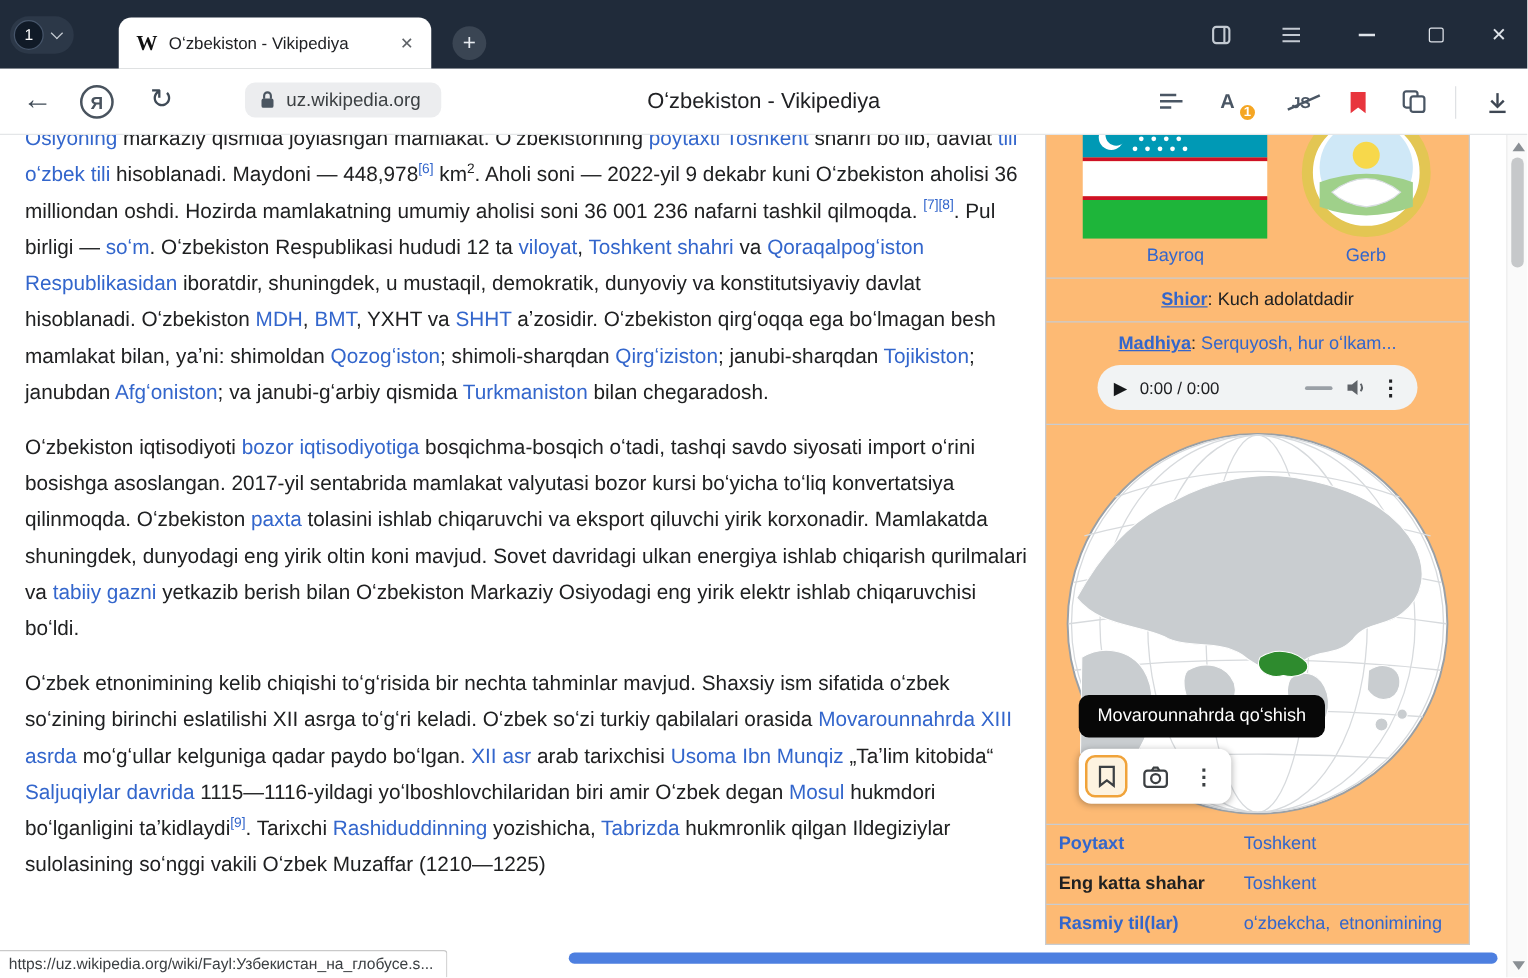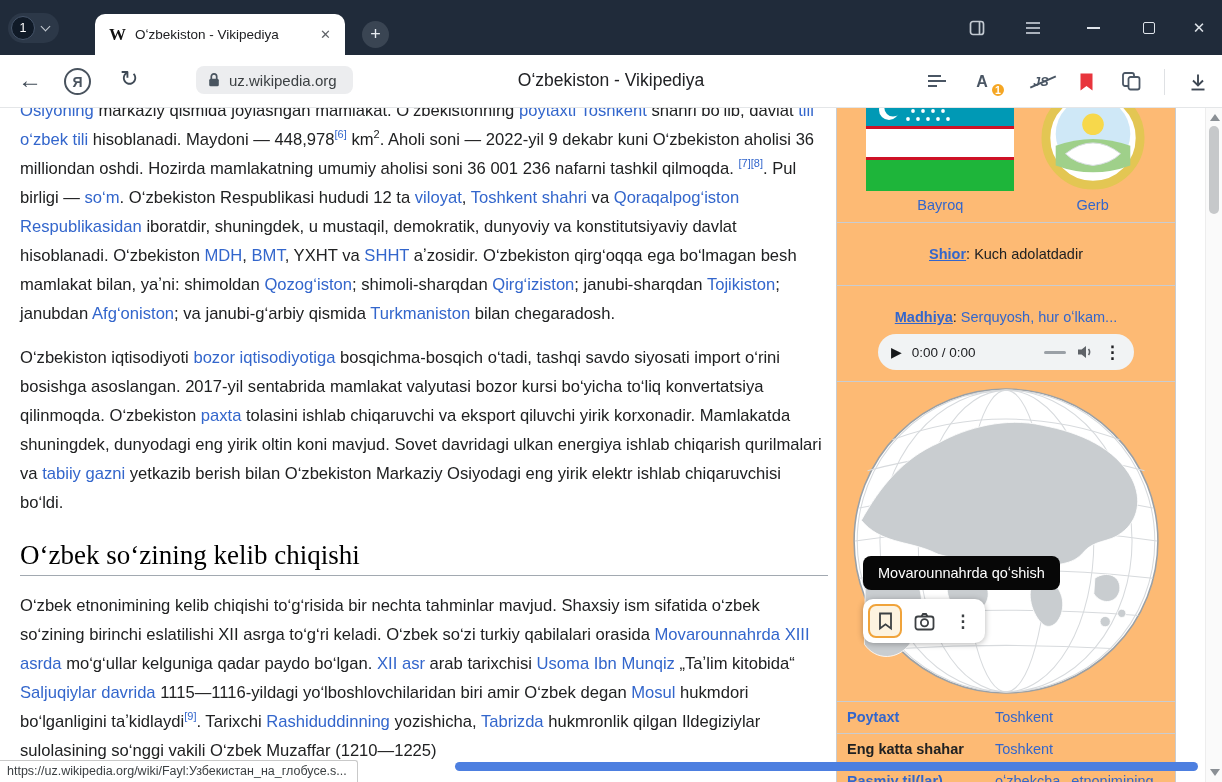--- a/index.html
+++ b/index.html
@@ -40,41 +40,41 @@
   .addr { position:absolute; left:196px; top:11px; height:28px; background:#ecedef; border-radius:8px;
           display:flex; align-items:center; gap:8px; padding:0 16px 0 11px; cursor:pointer; }
   .addr-url { font-size:15px; color:#3c4043; }
   .tb-title { position:absolute; left:50%; top:15px; transform:translateX(-50%); font-size:17.5px; color:#202124; white-space:nowrap; }
   .tb-right { position:absolute; right:12px; top:0; height:53px; display:flex; align-items:center; gap:21px; }
   .tb-right .ticon { position:relative; display:flex; align-items:center; justify-content:center; width:24px; height:24px; cursor:pointer; }
   .translate-glyph { font-size:16px; font-weight:bold; color:#4a5664; }
   .translate-badge { position:absolute; right:-12px; bottom:-4px; width:16px; height:16px; border-radius:50%;
           background:var(--badge-orange,#f5a623); color:#fff; font-size:10.5px; font-weight:bold;
           display:flex; align-items:center; justify-content:center; border:2px solid #fff; }
-  .js-glyph { font-size:12.5px; font-weight:bold; color:#4a5664; font-style:italic; position:relative; }
+  .js-glyph { font-size:12.5px; font-weight:bold; color:#4a5664; position:relative; }
   .js-glyph::after { content:""; position:absolute; left:-4px; top:45%; width:28px; height:1.8px; background:#4a5664; transform:rotate(-24deg); }
   .tb-divider { width:1px; height:26px; background:#dfe1e4; }
 
   
   .content { position:absolute; top:108px; left:0; right:17px; bottom:0; overflow:hidden; background:#fff; }
   .article { position:absolute; left:20px; top:0; width:808px; font-size:16.6px; line-height:29px; color:#202122; }
   .article p { margin:0 0 15px; }
   .article p.first { margin-top:-12px; }
   .wlink { color:var(--link,#3366cc); text-decoration:none; cursor:pointer; }
   sup { font-size:11px; line-height:0; }
   h2.heading { font-family:"Liberation Serif", serif; font-size:27px; font-weight:400; color:#000;
                border-bottom:1px solid #a2a9b1; padding-bottom:5px; margin:24px 0 15px; }
 
   
   .infobox { position:absolute; left:836px; top:-30px; width:340px; background:#fdba74;
              border:1px solid #c8ccd1; font-size:14.5px; color:#202122; }
   .ib-images { display:flex; align-items:flex-end; justify-content:space-evenly; padding:6px 4px 9px; }
   .ib-img-block { display:flex; flex-direction:column; align-items:center; gap:6px; cursor:pointer; }
   .ib-caption { font-size:14.5px; color:var(--link,#3366cc); }
-  .ib-motto, .ib-anthem { border-top:1px solid #c8ccd1; text-align:center; padding:23px 6px; }
+  .ib-motto, .ib-anthem { border-top:1px solid #c8ccd1; text-align:center; padding:9px 6px; }
   .ib-anthem { padding-bottom:10px; }
   .blabel { font-weight:bold; color:var(--link,#3366cc); }
   .audio { width:256px; height:36px; background:#f1f3f4; border-radius:18px; margin:9px auto 1px;
            display:flex; align-items:center; gap:10px; padding:0 13px; }
   .audio-play { font-size:14px; color:#16181a; cursor:pointer; }
   .audio-time { font-size:13.5px; color:#202124; white-space:nowrap; }
   .audio-dash { width:22px; height:3px; background:#9aa0a6; border-radius:2px; margin-left:auto; cursor:pointer; }
   .audio-kebab { font-size:17px; color:#202124; font-weight:bold; cursor:pointer; }
   .ib-map { border-top:1px solid #c8ccd1; padding:4px 0 5px; display:flex; justify-content:center; cursor:pointer; }
   .tooltip { position:absolute; left:26px; top:477px; background:var(--tooltip-bg,#070707); color:#fff;
@@ -197,21 +197,20 @@
       </svg>
     </div>
   </div>
 </div>
 
 <div class="content">
 
   <div class="article">
     <p class="first"><a class="wlink" href="#">Osiyoning</a><span> markaziy qismida joylashgan mamlakat. Oʻzbekistonning </span><a class="wlink" href="#">poytaxti</a><span> </span><a class="wlink" href="#">Toshkent</a><span> shahri boʻlib, davlat </span><a class="wlink" href="#">tili</a><span> </span><a class="wlink" href="#">oʻzbek tili</a><span> hisoblanadi. Maydoni — 448,978</span><sup><a class="wlink" href="#">[6]</a></sup><span> km</span><sup><span>2</span></sup><span>. Aholi soni — 2022-yil 9 dekabr kuni Oʻzbekiston aholisi 36 milliondan oshdi. Hozirda mamlakatning umumiy aholisi soni 36 001 236 nafarni tashkil qilmoqda. </span><sup><a class="wlink" href="#">[7]</a></sup><sup><a class="wlink" href="#">[8]</a></sup><span>. Pul birligi — </span><a class="wlink" href="#">soʻm</a><span>. Oʻzbekiston Respublikasi hududi 12 ta </span><a class="wlink" href="#">viloyat</a><span>, </span><a class="wlink" href="#">Toshkent shahri</a><span> va </span><a class="wlink" href="#">Qoraqalpogʻiston Respublikasidan</a><span> iboratdir, shuningdek, u mustaqil, demokratik, dunyoviy va konstitutsiyaviy davlat hisoblanadi. Oʻzbekiston </span><a class="wlink" href="#">MDH</a><span>, </span><a class="wlink" href="#">BMT</a><span>, YXHT va </span><a class="wlink" href="#">SHHT</a><span> aʼzosidir. Oʻzbekiston qirgʻoqqa ega boʻlmagan besh mamlakat bilan, yaʼni: shimoldan </span><a class="wlink" href="#">Qozogʻiston</a><span>; shimoli-sharqdan </span><a class="wlink" href="#">Qirgʻiziston</a><span>; janubi-sharqdan </span><a class="wlink" href="#">Tojikiston</a><span>; janubdan </span><a class="wlink" href="#">Afgʻoniston</a><span>; va janubi-gʻarbiy qismida </span><a class="wlink" href="#">Turkmaniston</a><span> bilan chegaradosh.</span></p>
     <p><span>Oʻzbekiston iqtisodiyoti </span><a class="wlink" href="#">bozor iqtisodiyotiga</a><span> bosqichma-bosqich oʻtadi, tashqi savdo siyosati import oʻrini bosishga asoslangan. 2017-yil sentabrida mamlakat valyutasi bozor kursi boʻyicha toʻliq konvertatsiya qilinmoqda. Oʻzbekiston </span><a class="wlink" href="#">paxta</a><span> tolasini ishlab chiqaruvchi va eksport qiluvchi yirik korxonadir. Mamlakatda shuningdek, dunyodagi eng yirik oltin koni mavjud. Sovet davridagi ulkan energiya ishlab chiqarish qurilmalari va </span><a class="wlink" href="#">tabiiy gazni</a><span> yetkazib berish bilan Oʻzbekiston Markaziy Osiyodagi eng yirik elektr ishlab chiqaruvchisi boʻldi.</span></p>
-    <h2 class="heading">Oʻzbek soʻzining kelib chiqishi</h2>
     <p><span>Oʻzbek etnonimining kelib chiqishi toʻgʻrisida bir nechta tahminlar mavjud. Shaxsiy ism sifatida oʻzbek soʻzining birinchi eslatilishi XII asrga toʻgʻri keladi. Oʻzbek soʻzi turkiy qabilalari orasida </span><a class="wlink" href="#">Movarounnahrda</a><span> </span><a class="wlink" href="#">XIII asrda</a><span> moʻgʻullar kelguniga qadar paydo boʻlgan. </span><a class="wlink" href="#">XII asr</a><span> arab tarixchisi </span><a class="wlink" href="#">Usoma Ibn Munqiz</a><span> „Taʼlim kitobida“ </span><a class="wlink" href="#">Saljuqiylar davrida</a><span> 1115—1116-yildagi yoʻlboshlovchilaridan biri amir Oʻzbek degan </span><a class="wlink" href="#">Mosul</a><span> hukmdori boʻlganligini taʼkidlaydi</span><sup><a class="wlink" href="#">[9]</a></sup><span>. Tarixchi </span><a class="wlink" href="#">Rashiduddinning</a><span> yozishicha, </span><a class="wlink" href="#">Tabrizda</a><span> hukmronlik qilgan Ildegiziylar sulolasining soʻnggi vakili Oʻzbek Muzaffar (1210—1225)</span></p>
   </div>
 
   <div class="infobox">
     <div class="ib-images">
       <div class="ib-img-block">
         <svg width="148" height="96" viewBox="0 0 148 96">
           <rect x="0" y="0" width="148" height="31" fill="#0099b5"></rect>
           <rect x="0" y="31" width="148" height="3" fill="#ce1126"></rect>
           <rect x="0" y="34" width="148" height="28" fill="#ffffff"></rect>

